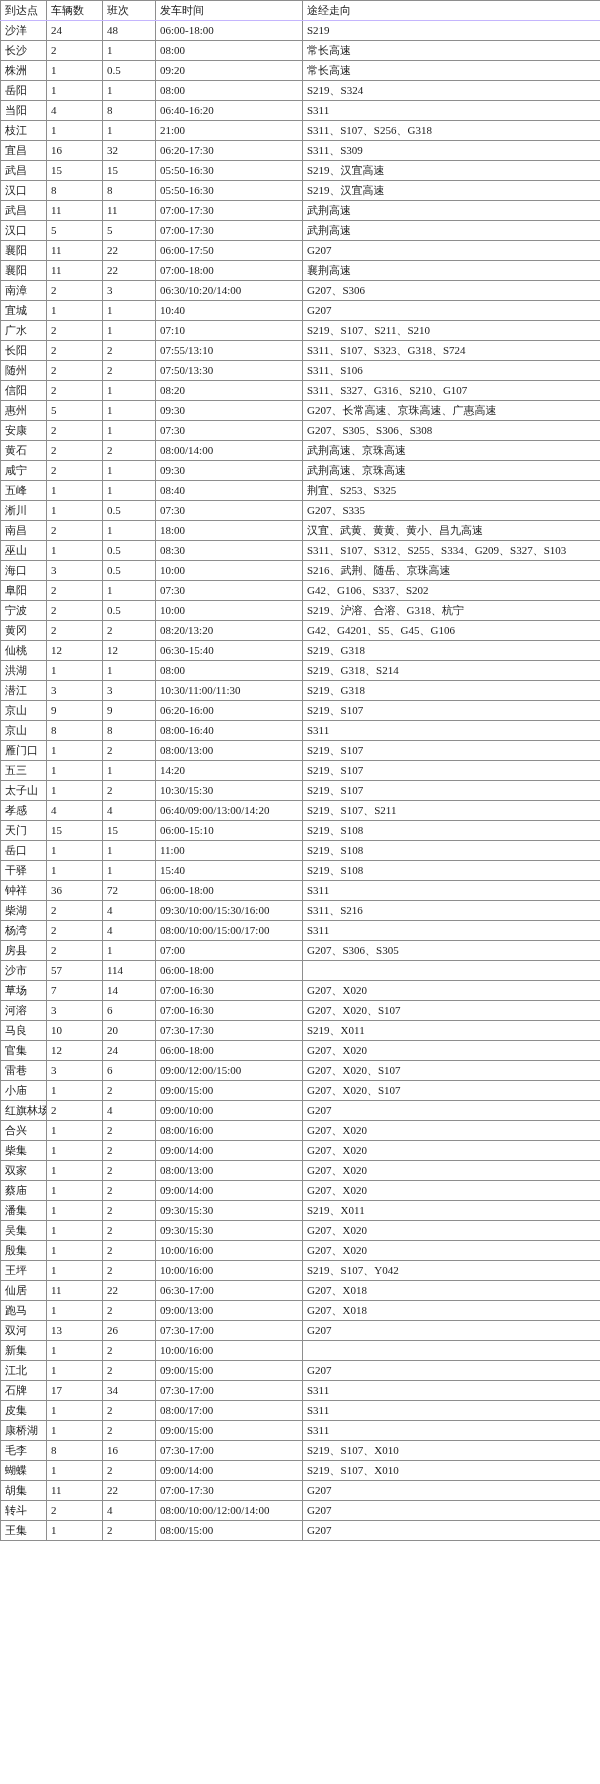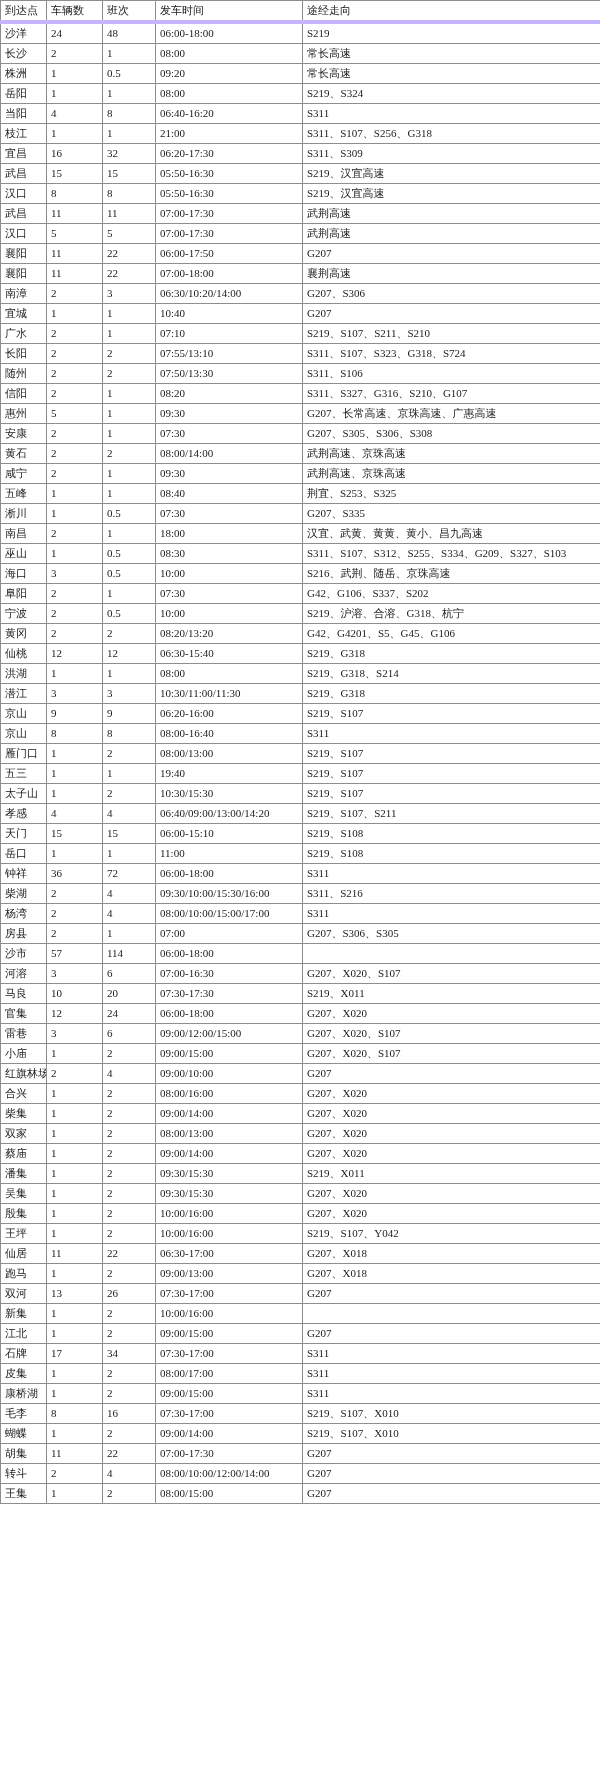--- a/index.html
+++ b/index.html
@@ -35,21 +35,21 @@
     font-weight: normal;
     white-space: nowrap;
     overflow: hidden;
     height: 16px;
     box-sizing: border-box;
   }
   .schedule-table th {
     font-weight: normal;
   }
   .schedule-table thead th {
-    border-bottom: 4px solid #c4b5fd;
+    border-bottom: 1px solid #c4b5fd;
     margin-top: 33px;
   }
   .cell-dest { letter-spacing: 0; }
   .cell-route { }
 </style>
 </head>
 <body>
 
 <table class="schedule-table">
   <colgroup>
@@ -325,21 +325,21 @@
         <td class="cell-dest">雁门口</td>
         <td class="">1</td>
         <td class="">2</td>
         <td class="">08:00/13:00</td>
         <td class="cell-route">S219、S107</td>
       </tr>
       <tr>
         <td class="cell-dest">五三</td>
         <td class="">1</td>
         <td class="">1</td>
-        <td class="">19:40</td>
+        <td class="">14:20</td>
         <td class="cell-route">S219、S107</td>
       </tr>
       <tr>
         <td class="cell-dest">太子山</td>
         <td class="">1</td>
         <td class="">2</td>
         <td class="">10:30/15:30</td>
         <td class="cell-route">S219、S107</td>
       </tr>
       <tr>
@@ -357,20 +357,27 @@
         <td class="cell-route">S219、S108</td>
       </tr>
       <tr>
         <td class="cell-dest">岳口</td>
         <td class="">1</td>
         <td class="">1</td>
         <td class="">11:00</td>
         <td class="cell-route">S219、S108</td>
       </tr>
       <tr>
+        <td class="cell-dest">干驿</td>
+        <td class="">1</td>
+        <td class="">1</td>
+        <td class="">15:40</td>
+        <td class="cell-route">S219、S108</td>
+      </tr>
+      <tr>
         <td class="cell-dest">钟祥</td>
         <td class="">36</td>
         <td class="">72</td>
         <td class="">06:00-18:00</td>
         <td class="cell-route">S311</td>
       </tr>
       <tr>
         <td class="cell-dest">柴湖</td>
         <td class="">2</td>
         <td class="">4</td>
@@ -392,20 +399,27 @@
         <td class="cell-route">G207、S306、S305</td>
       </tr>
       <tr>
         <td class="cell-dest">沙市</td>
         <td class="">57</td>
         <td class="">114</td>
         <td class="">06:00-18:00</td>
         <td class="cell-route"></td>
       </tr>
       <tr>
+        <td class="cell-dest">草场</td>
+        <td class="">7</td>
+        <td class="">14</td>
+        <td class="">07:00-16:30</td>
+        <td class="cell-route">G207、X020</td>
+      </tr>
+      <tr>
         <td class="cell-dest">河溶</td>
         <td class="">3</td>
         <td class="">6</td>
         <td class="">07:00-16:30</td>
         <td class="cell-route">G207、X020、S107</td>
       </tr>
       <tr>
         <td class="cell-dest">马良</td>
         <td class="">10</td>
         <td class="">20</td>

